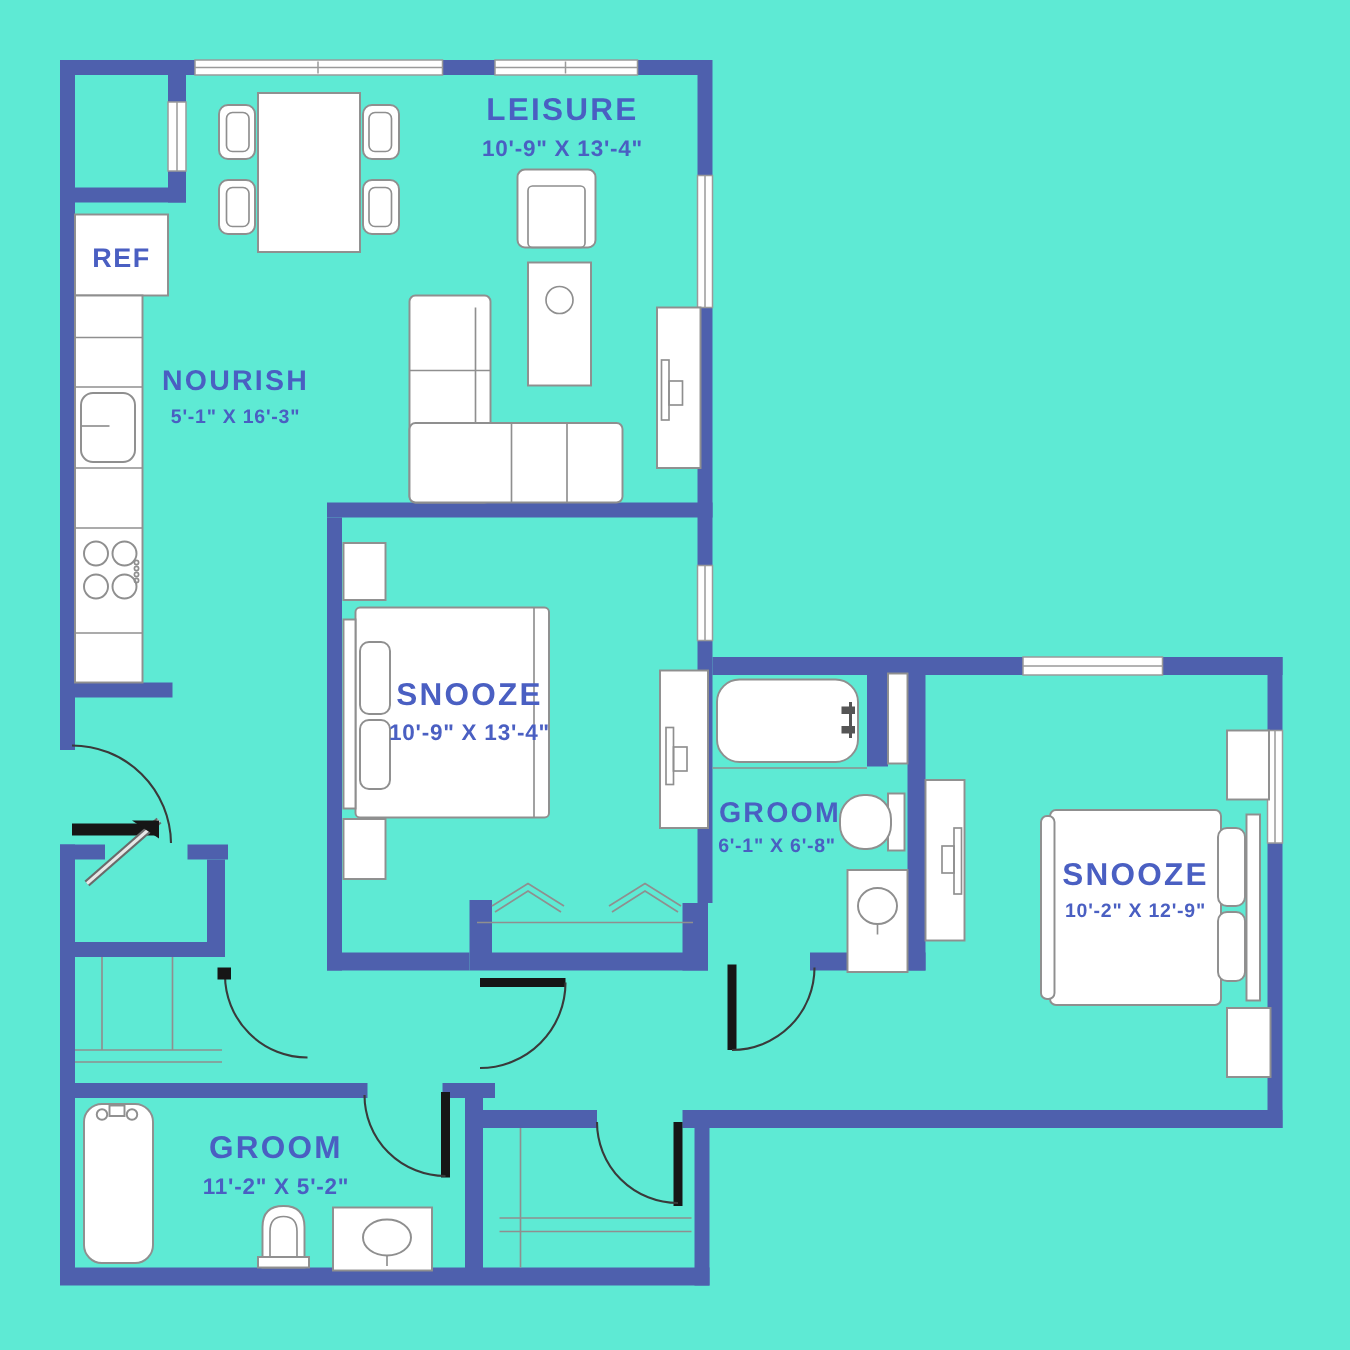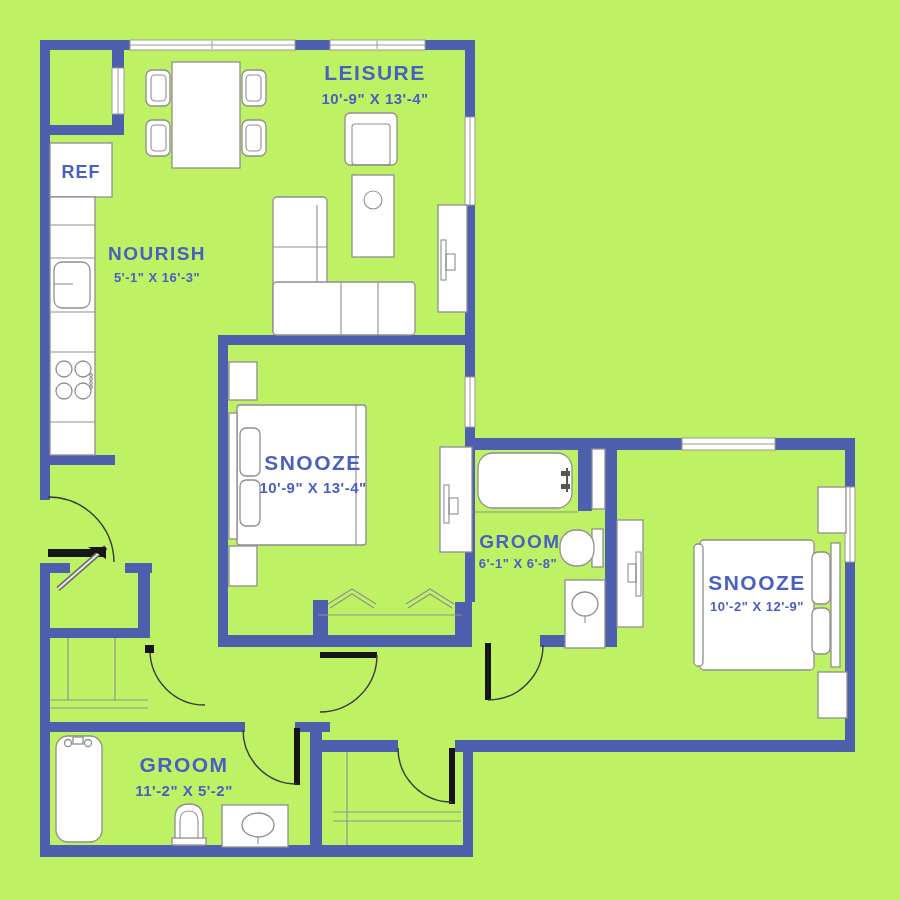--- a/index.html
+++ b/index.html
@@ -1,16 +1,16 @@
 <!DOCTYPE html>
 <html><head>
 <meta charset="utf-8">
 <style>
   html,body{margin:0;padding:0;background:#ffffff;}
-  .stage{position:relative;width:900px;height:900px;background:#bef264;overflow:hidden;
+  .stage{position:relative;width:900px;height:900px;background:#5eead4;overflow:hidden;
          font-family:"Liberation Sans", sans-serif;}
   svg{position:absolute;left:0;top:0;}
   .wall{fill:#4e60ad;stroke:none;}
   .win{fill:#ffffff;stroke:#9a9a9a;stroke-width:1;}
   .winline{stroke:#9a9a9a;stroke-width:1;}
   .furn{fill:#ffffff;stroke:#8f8f8f;stroke-width:1.3;}
   .furnline{stroke:#8f8f8f;stroke-width:1.1;fill:none;}
   .doorleaf{fill:#161616;}
   .doorarc{fill:none;stroke:#3a3a3a;stroke-width:1.4;}
   .roomname{fill:#4a5fc2;font-size:21px;font-weight:bold;letter-spacing:1.5px;text-anchor:middle;}

